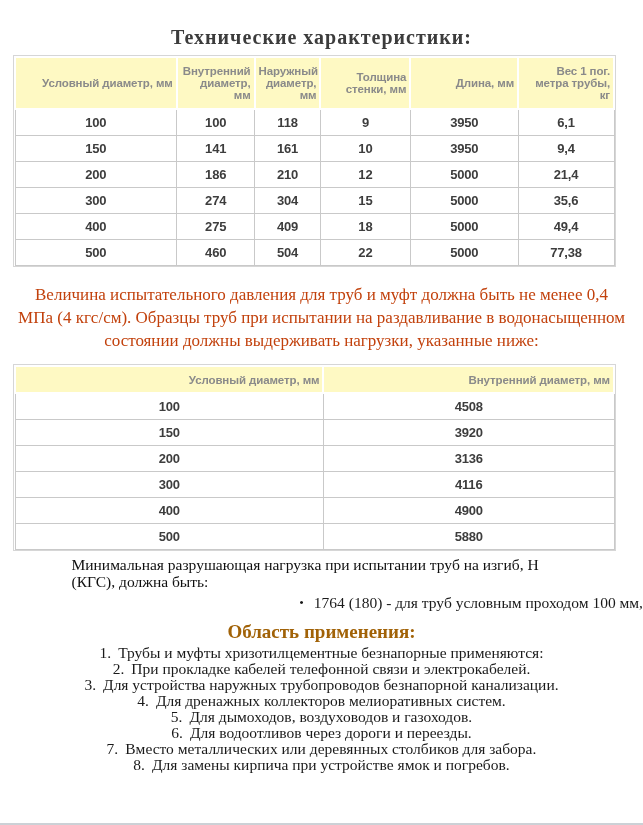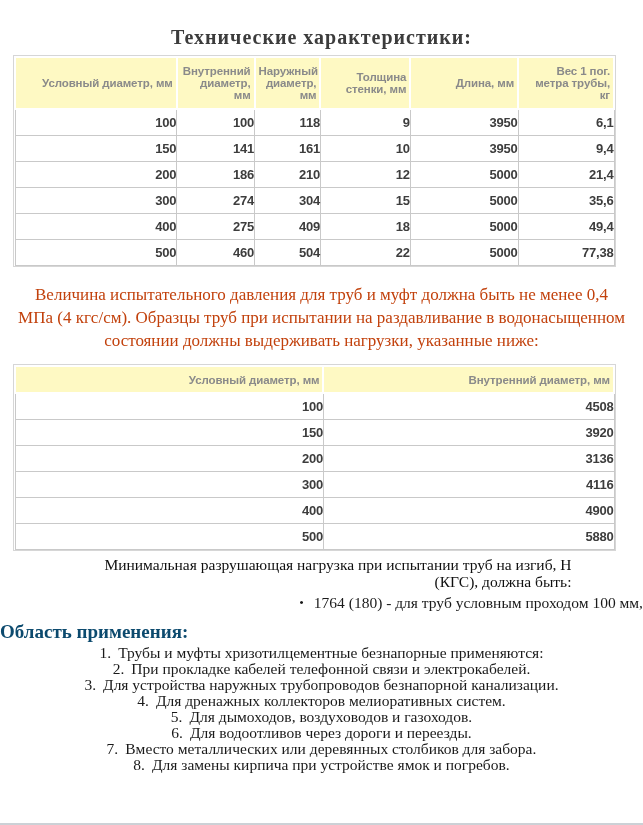--- a/index.html
+++ b/index.html
@@ -26,24 +26,24 @@
   .h-technical{
     margin:20px 0 6px 0;
     text-align:center;
     font-size:20px;
     letter-spacing:1px;
     color:#3c3c3c;
     font-weight:bold;
   }
   .h-application{
     margin:10px 0 2px 0;
-    text-align:left;
+    text-align:center;
     font-size:19px;
     font-weight:bold;
-    color:#0c4a6e;
+    color:#a16207;
   }
   
   table{
     border-collapse:collapse;
     margin-left:13px;
     width:599px;
     table-layout:fixed;
     background:#fff;
   }
   th{
@@ -58,21 +58,21 @@
     vertical-align:middle;
     padding:2px 3px;
   }
   td{
     border:1px solid #c9c9c9;
     font-family:"Liberation Sans",sans-serif;
     font-size:13px;
     font-weight:bold;
     letter-spacing:-0.2px;
     color:#3d3d3d;
-    text-align:right;
+    text-align:center;
     vertical-align:middle;
     padding:0;
   }
   .t1 th{height:46px;}
   .t1 td{height:25px;}
   .t2{margin-top:12px;}
   .t2 th{height:21px;}
   .t2 td{height:25px;}
   .t1 col.c1{width:27%;} .t1 col.c2{width:13%;} .t1 col.c3{width:11%;}
   .t1 col.c4{width:15%;} .t1 col.c5{width:18%;} .t1 col.c6{width:16%;}
@@ -84,21 +84,21 @@
     margin:16px auto 0 auto;
     width:610px;
     text-align:center;
     font-size:17px;
     line-height:23px;
     color:#c2410c;
   }
   .para-minload{
     margin:5px auto 0 auto;
     max-width:500px;
-    text-align:right;
+    text-align:left;
     font-size:15.5px;
     line-height:17px;
     color:#0f0f0f;
   }
   .bullet-list{margin:4px 0 0 0;text-align:right;font-size:15.5px;line-height:17px;}
   .bullet-line{margin:0;}
   .bullet-dot{display:inline-block;margin-right:10px;font-size:13px;vertical-align:1px;}
   .app-list{margin:2px 0 0 0;text-align:center;font-size:15.5px;line-height:15.5px;}
   .app-item{margin:0 0 0.5px 0;}
   .app-num{margin-right:7px;}

